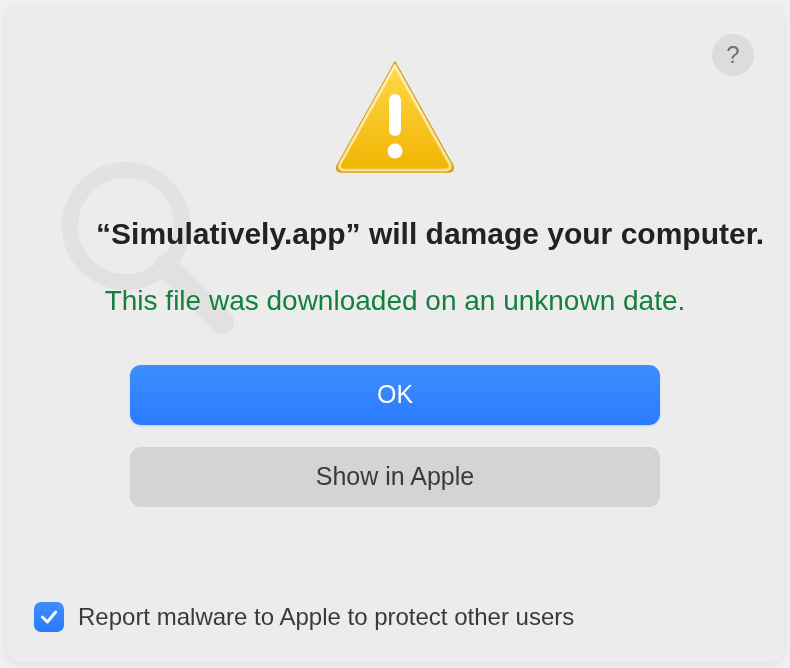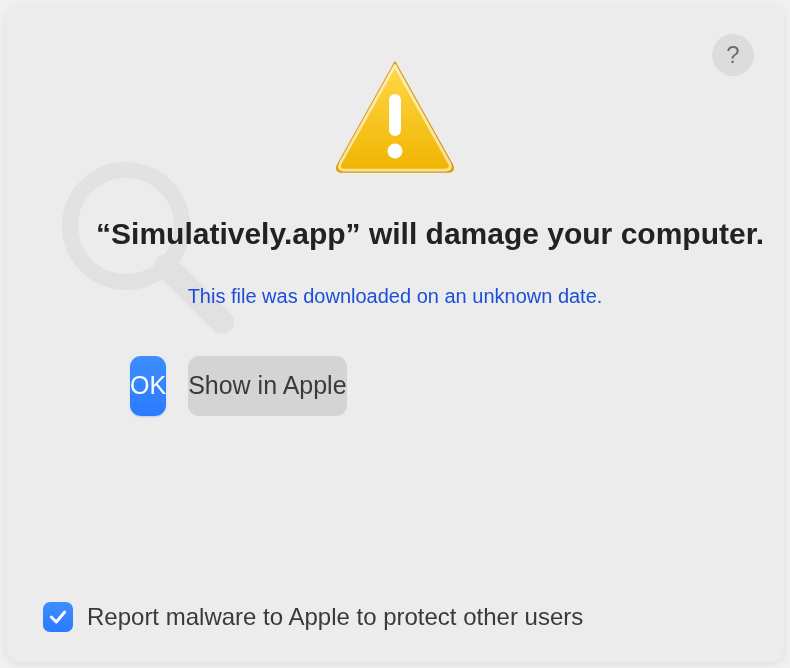--- a/index.html
+++ b/index.html
@@ -88,31 +88,31 @@
       font-size: 30px;
       font-weight: 700;
       color: #222;
       margin-top: 38px;
       line-height: 1.35;
       z-index: 1;
       position: relative;
     }
     .subtitle {
       text-align: center;
-      font-size: 20px;
-      color: #1d4ed8;
+      font-size: 28px;
+      color: #15803d;
       margin-top: 30px;
       z-index: 1;
       position: relative;
       font-weight: 400;
     }
     .buttons {
       margin-top: 48px;
       display: flex;
-      flex-direction: row;
+      flex-direction: column;
       gap: 22px;
       padding: 0 104px;
       z-index: 1;
       position: relative;
     }
     .btn {
       height: 60px;
       border-radius: 11px;
       border: none;
       font-size: 25px;
@@ -125,21 +125,21 @@
       color: #fff;
       box-shadow: 0 1px 2px rgba(0,80,200,0.2);
     }
     .btn-secondary {
       background: #d4d4d4;
       color: #3a3a3a;
     }
     .checkbox-row {
       position: absolute;
       bottom: 30px;
-      left: 37px;
+      left: 28px;
       right: 40px;
       display: flex;
       align-items: center;
       gap: 14px;
       z-index: 1;
     }
     .checkbox {
       width: 30px;
       height: 30px;
       border-radius: 7px;

